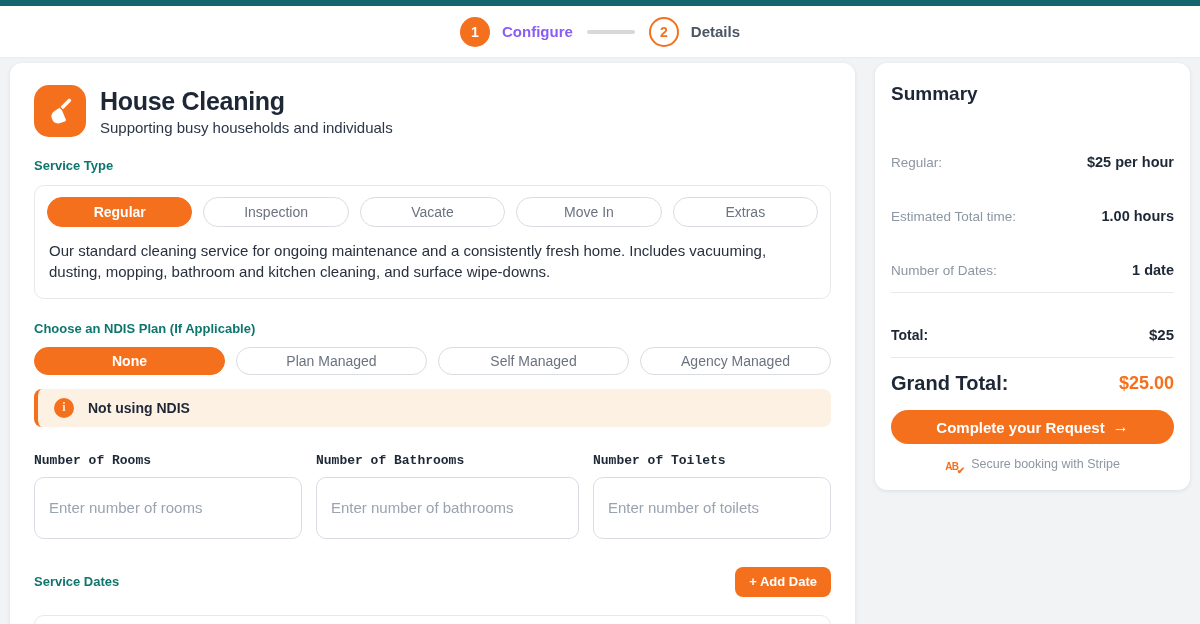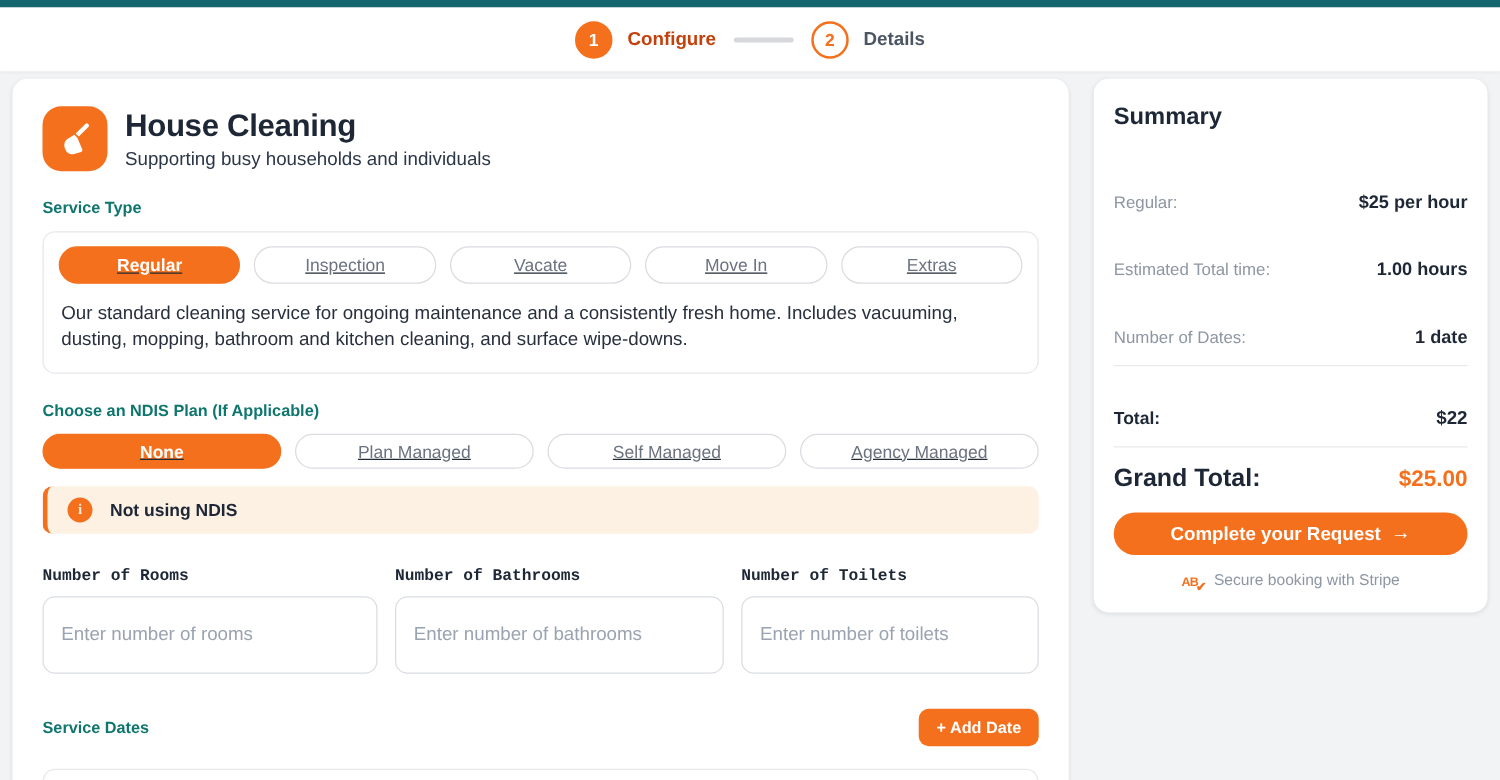--- a/index.html
+++ b/index.html
@@ -15,21 +15,21 @@
     gap:14px; box-shadow:0 1px 2px rgba(0,0,0,0.04);
   }
   .step { display:flex; align-items:center; gap:12px; }
   .step-circle {
     width:30px; height:30px; border-radius:50%; display:flex; align-items:center; justify-content:center;
     font-weight:bold; font-size:14px;
   }
   .step-circle.active { background:#f4701d; color:#fff; }
   .step-circle.inactive { background:#fff; color:#f4701d; border:2px solid #f4701d; }
   .step-label { font-size:15px; font-weight:bold; }
-  .step-label.active { color:#c2410c; }
+  .step-label.active { color:#8b5cf6; }
   .step-label.inactive { color:#4b5563; font-weight:600; }
   .step-connector { width:48px; height:4px; border-radius:2px; background:#d6d8dc; }
 
   .content { display:flex; align-items:flex-start; padding:6px 10px 0 10px; gap:20px; }
 
   .card {
     background:#fff; border-radius:12px; box-shadow:0 1px 4px rgba(0,0,0,0.09);
   }
   .main-card { width:845px; padding:22px 24px; }
   .summary-card { width:315px; padding:20px 16px 18px 16px; }
@@ -40,21 +40,21 @@
     width:52px; height:52px; border-radius:15px; background:#f4701d;
     display:flex; align-items:center; justify-content:center; flex:0 0 auto;
   }
   .svc-title { font-size:25px; font-weight:bold; color:#1d2736; letter-spacing:-0.3px; }
   .svc-subtitle { font-size:15px; color:#2b3647; margin-top:3px; }
 
   .section-label { font-size:13px; font-weight:bold; color:#0f766e; }
 
   
   .type-box { margin-top:12px; border:1px solid #e6e8ec; border-radius:10px; padding:11px 12px 15px 12px; }
-  .pill-row { display:flex; gap:11px;text-decoration:underline; }
+  .pill-row { display:flex; gap:11px; }
   .pill {
     flex:1; height:30px; border-radius:16px; font-size:14px; display:flex; align-items:center; justify-content:center;
     background:#fff; border:1px solid #d9dce1; color:#6b7280; cursor:pointer; font-family:inherit;
   }
   .pill.selected { background:#f4701d; border-color:#f4701d; color:#fff; font-weight:600; }
   .type-desc { margin-top:13px; font-size:15px; line-height:1.42; color:#28303e; padding:0 2px; }
 
   
   .ndis-label { margin-top:22px; }
   .ndis-row { margin-top:11px; }
@@ -215,21 +215,21 @@
       <div class="srow">
         <span class="srow-label">Number of Dates:</span>
         <span class="srow-value">1 date</span>
       </div>
     </div>
 
     <hr class="divider">
 
     <div class="srow">
       <span class="total-label">Total:</span>
-      <span class="total-value">$22</span>
+      <span class="total-value">$25</span>
     </div>
 
     <hr class="divider">
 
     <div class="grand-row">
       <span class="grand-label">Grand Total:</span>
       <span class="grand-value">$25.00</span>
     </div>
 
     <button class="cta-btn">

